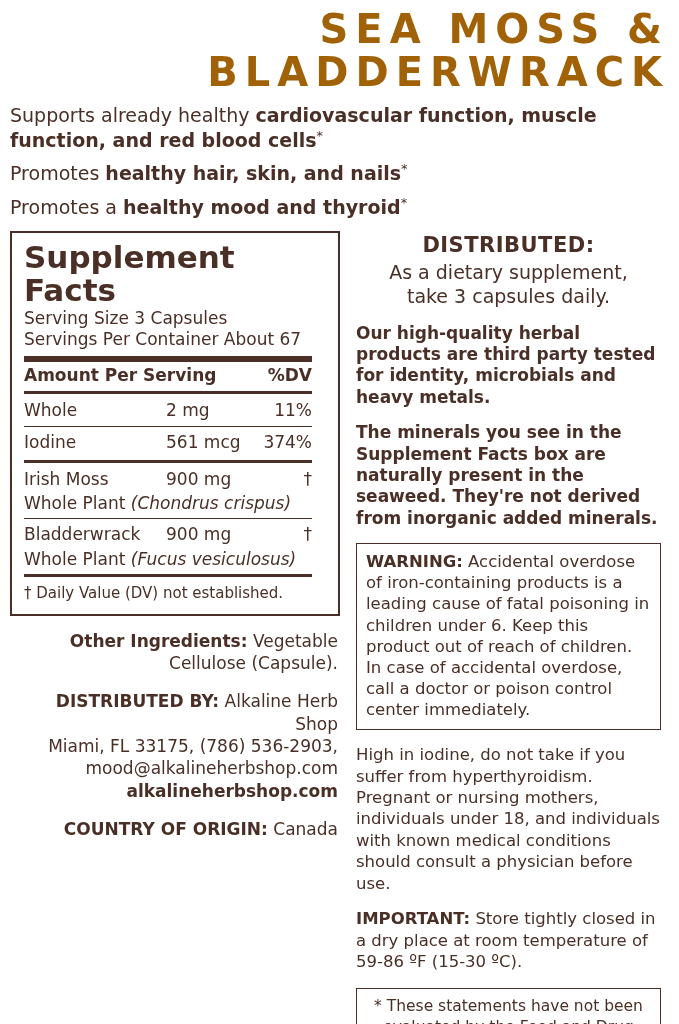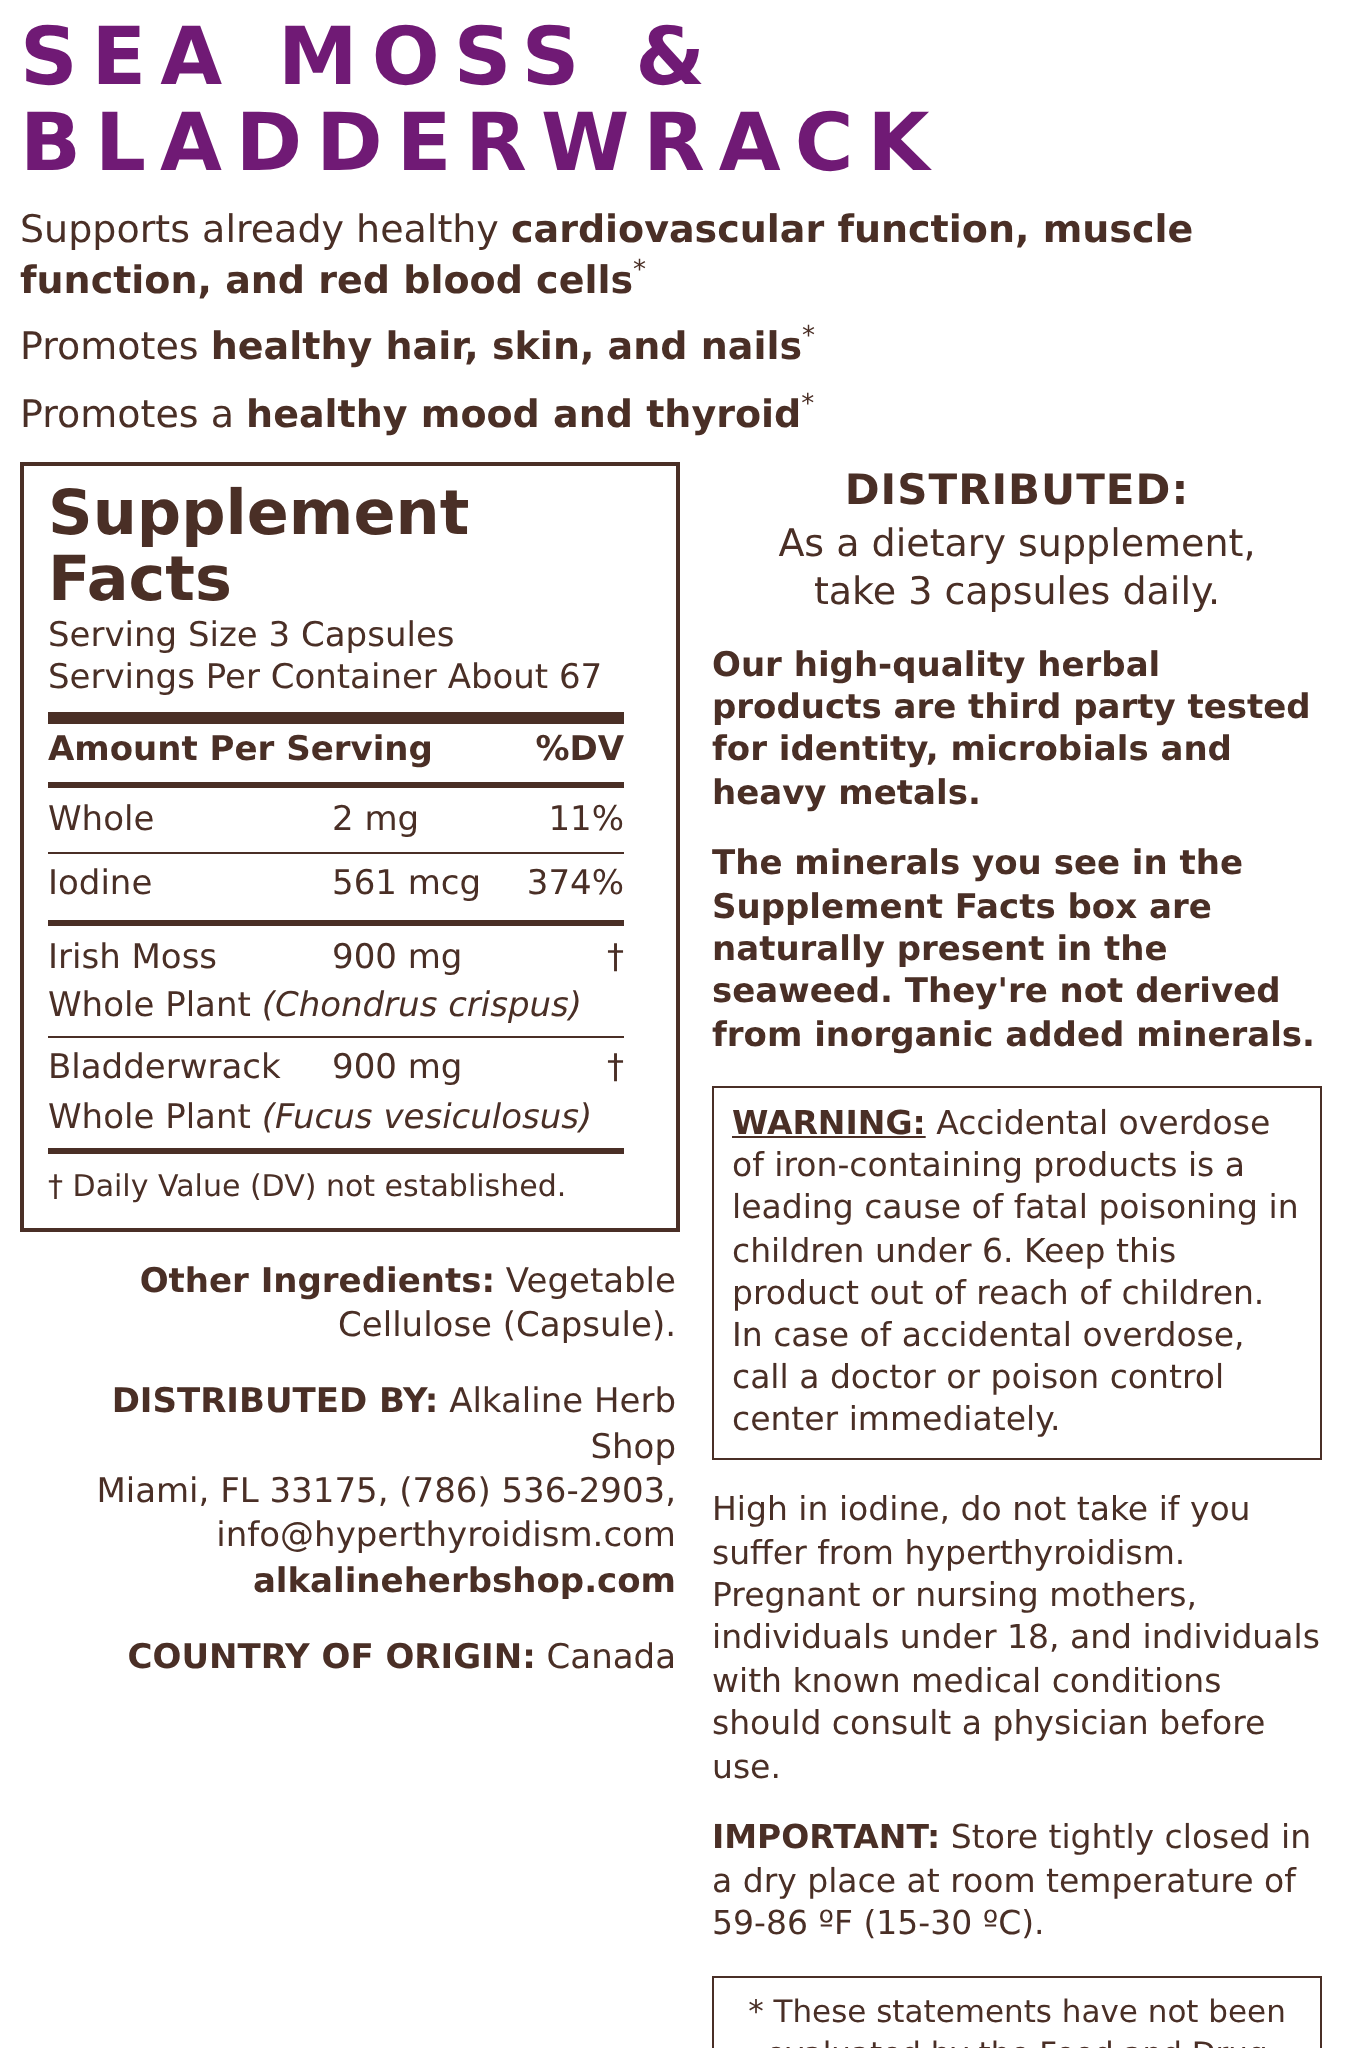--- a/index.html
+++ b/index.html
@@ -18,23 +18,23 @@
   .page {
     width: 679px;
     height: 1024px;
     position: relative;
     box-sizing: border-box;
     padding: 0 10px;
   }
 
   
   .title {
-    text-align: left;
-    font-weight: bold;
-    color: #701a75;
+    text-align: right;
+    font-weight: bold;
+    color: #a16207;
     letter-spacing: 7px;
     font-size: 40px;
     line-height: 1.08;
     margin-top: 8px;
   }
   .title .line2 { display: block; }
 
   .claims {
     text-align: left;
     margin-top: 10px;
@@ -153,21 +153,21 @@
     line-height: 1.26;
     margin-top: 14px;
   }
   .warn-box {
     border: 1.5px solid #4a2f26;
     padding: 7px 9px 9px 9px;
     margin-top: 14px;
     font-size: 16.5px;
     line-height: 1.28;
   }
-  .warn-box b { font-weight: bold; text-decoration: underline; }
+  .warn-box b { font-weight: bold; }
   .rtext {
     font-size: 16.5px;
     line-height: 1.3;
     margin-top: 14px;
   }
   .rtext b { font-weight: bold; }
   .disc-box {
     border: 1.5px solid #4a2f26;
     padding: 7px 9px 8px 9px;
     margin-top: 16px;
@@ -258,21 +258,21 @@
       </div>
 
       <div class="below-box">
         <div class="oi">
           <b>Other Ingredients:</b><span> Vegetable Cellulose (Capsule).</span>
         </div>
 
         <div class="dist">
           <b>DISTRIBUTED BY:</b><span> Alkaline Herb Shop</span><br>
           <span>Miami, FL 33175, (786) 536-2903,</span><br>
-          <span>info@hyperthyroidism.com</span><br>
+          <span>mood@alkalineherbshop.com</span><br>
           <span class="site">alkalineherbshop.com</span>
         </div>
 
         <div class="coo">
           <b>COUNTRY OF ORIGIN:</b><span> Canada</span>
         </div>
       </div>
     </div>
 
     <div class="col-right">

